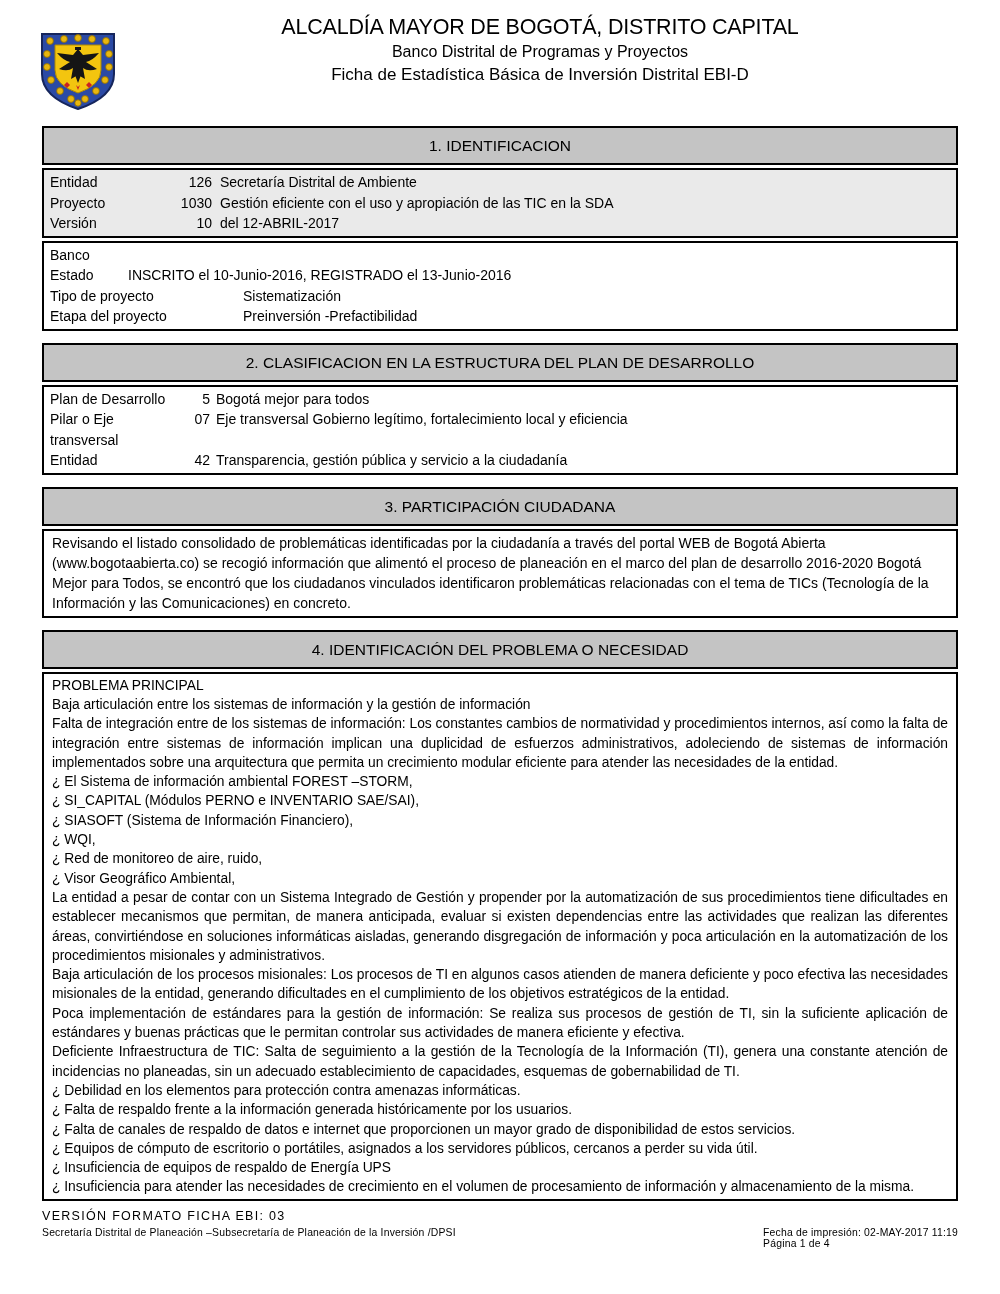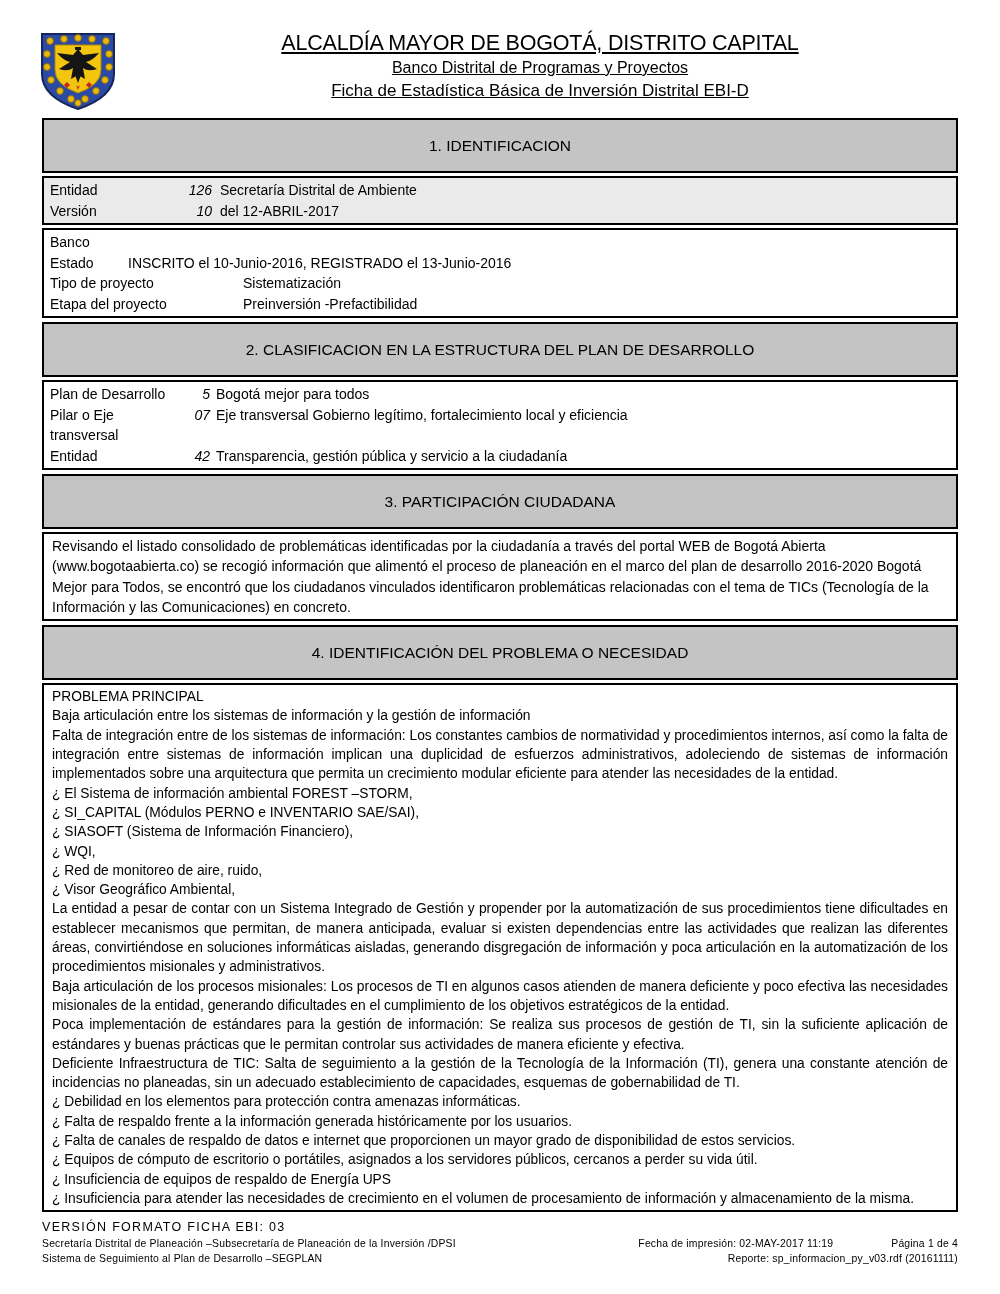--- a/index.html
+++ b/index.html
@@ -4,39 +4,39 @@
 <style>
   html,body{margin:0;padding:0;background:#ffffff;}
   body{
     width:1000px;height:1294px;overflow:hidden;
     font-family:"Liberation Sans", sans-serif;color:#000;
     -webkit-font-smoothing:antialiased;
   }
   .page{position:relative;width:1000px;height:1294px;background:#fff;}
 
   
-  .doc-header{position:relative;height:114px;box-sizing:border-box;padding-top:30px;text-decoration:underline;}
+  .doc-header{position:relative;height:114px;box-sizing:border-box;padding-top:14px;}
   .crest{position:absolute;left:38px;top:30px;width:80px;height:82px;}
   .htext{margin-left:128px;width:824px;text-align:center;}
   .htitle{font-size:21.5px;line-height:26px;letter-spacing:-0.2px;}
   .hsub1{font-size:16px;line-height:23px;}
   .hsub2{font-size:17px;line-height:24px;}
 
   
   .content{margin:0 42px;}
   .sec-h{
-    margin-top:4px;border:2px solid #000;background:#c4c4c4;
-    text-align:center;font-size:15.5px;line-height:19px;padding:16px;
+    margin-top:12px;border:2px solid #000;background:#c4c4c4;
+    text-align:center;font-size:15.5px;line-height:19px;padding:8px;
   }
   .box{margin-top:3px;border:2px solid #000;background:#fff;padding:2px 0;}
   .box.shaded{background:#eaeaea;}
 
   .row{display:flex;align-items:flex-start;padding:0 6px;font-size:14px;line-height:20.5px;}
   .row .lbl{flex:none;}
-  .row .num{flex:none;text-align:right;white-space:nowrap;font-style:italic;}
+  .row .num{flex:none;text-align:right;white-space:nowrap;}
   .row .val{margin-left:8px;}
 
   .rows-a .lbl{width:112px;}
   .rows-a .num{width:50px;}
 
   .rows-b .lbl{width:70px;}
   .rows-b .row:nth-child(3) .lbl,
   .rows-b .row:nth-child(4) .lbl{width:185px;}
 
   .rows-c .lbl{width:126px;}
@@ -44,21 +44,21 @@
   .rows-c .val{margin-left:6px;}
 
   .para-box p{margin:0;padding:0 8px 0;font-size:14px;line-height:20.3px;text-align:left;}
 
   .box4{padding:2px 8px;}
   .box4 p{margin:0;font-size:13.8px;line-height:19.3px;text-align:justify;}
 
   
   .fver{margin:8px 42px 0;font-size:12.5px;letter-spacing:1.3px;}
   .frow{display:flex;justify-content:space-between;margin:4px 42px 0;font-size:10.4px;letter-spacing:0.2px;}
-  .frow .fright{display:flex;}
+  .frow .fright{display:flex;flex-direction:column;}
   .frow .gap{width:58px;}
 </style>
 </head>
 <body>
 
 <div class="page">
 
   <div class="doc-header">
     <svg class="crest" viewBox="0 0 80 82">
       <path d="M4,4 h72 v40 q0,23 -36,35 q-36,-12 -36,-35 z" fill="#2b4aa5" stroke="#16265c" stroke-width="2"></path>
@@ -104,20 +104,25 @@
     <div class="sec-h">1. IDENTIFICACION</div>
 
     <div class="box shaded rows-a">
 
     <div class="row">
           <span class="lbl">Entidad</span>
           <span class="num">126</span>
           <span class="val">Secretaría Distrital de Ambiente</span>
         </div>
         <div class="row">
+          <span class="lbl">Proyecto</span>
+          <span class="num">1030</span>
+          <span class="val">Gestión eficiente con el uso y apropiación de las TIC en la SDA</span>
+        </div>
+        <div class="row">
           <span class="lbl">Versión</span>
           <span class="num">10</span>
           <span class="val">del 12-ABRIL-2017</span>
         </div>
       </div>
 
     <div class="box rows-b">
 
     <div class="row">
           <span class="lbl">Banco</span>
@@ -194,18 +199,14 @@
 
   <div class="frow">
     <span>Secretaría Distrital de Planeación –Subsecretaría de Planeación de la Inversión /DPSI</span>
     <span class="fright">
       <span>Fecha de impresión: 02-MAY-2017 11:19</span>
       <span class="gap"></span>
       <span>Página 1 de 4</span>
     </span>
   </div>
 
-  <div class="frow">
-    <span>Sistema de Seguimiento al Plan de Desarrollo –SEGPLAN</span>
-    <span>Reporte: sp_informacion_py_v03.rdf (20161111)</span>
-  </div>
 
 </div>
 
 </body></html>

